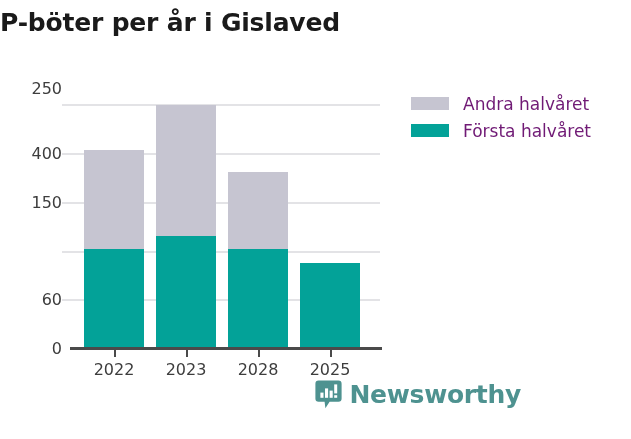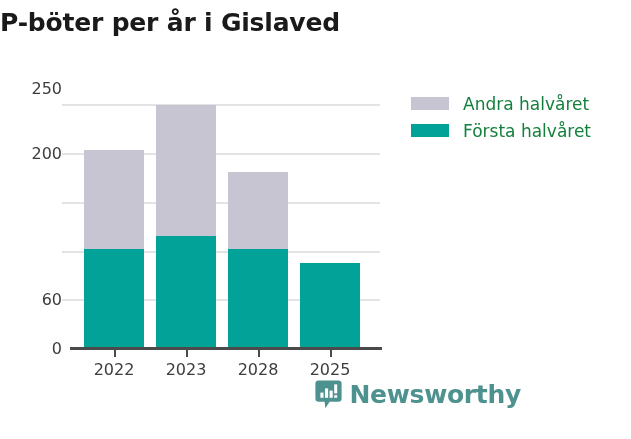--- a/index.html
+++ b/index.html
@@ -110,21 +110,21 @@
     height: 27px;
   }
   .legend-swatch {
     width: 38px;
     height: 13px;
     flex: 0 0 auto;
   }
   .legend-label {
     margin-left: 14px;
     font-size: 17px;
-    color: #15803d;
+    color: #701a75;
     white-space: nowrap;
   }
   
   .footer {
     position: absolute;
     right: 8px;
     top: 380px;
     display: flex;
     align-items: center;
     text-align: center;
@@ -144,21 +144,22 @@
 </style>
 </head>
 <body>
 
 <div id="page">
 
   <div class="chart-title">P-böter per år i Gislaved</div>
 
   <div class="ylabels">
     <div class="ytick-label" style="top:88px">250</div>
-    <div class="ytick-label" style="top:153px">200</div>
+    <div class="ytick-label" style="top:153px">400</div>
+    <div class="ytick-label" style="top:202px">150</div>
     <div class="ytick-label" style="top:299px">60</div>
     <div class="ytick-label" style="top:348px">0</div>
   </div>
 
   <div class="plot">
 
     <div class="gridline" style="top:0px"></div>
     <div class="tickmark" style="top:0px"></div>
     <div class="gridline" style="top:49px"></div>
     <div class="tickmark" style="top:49px"></div>

